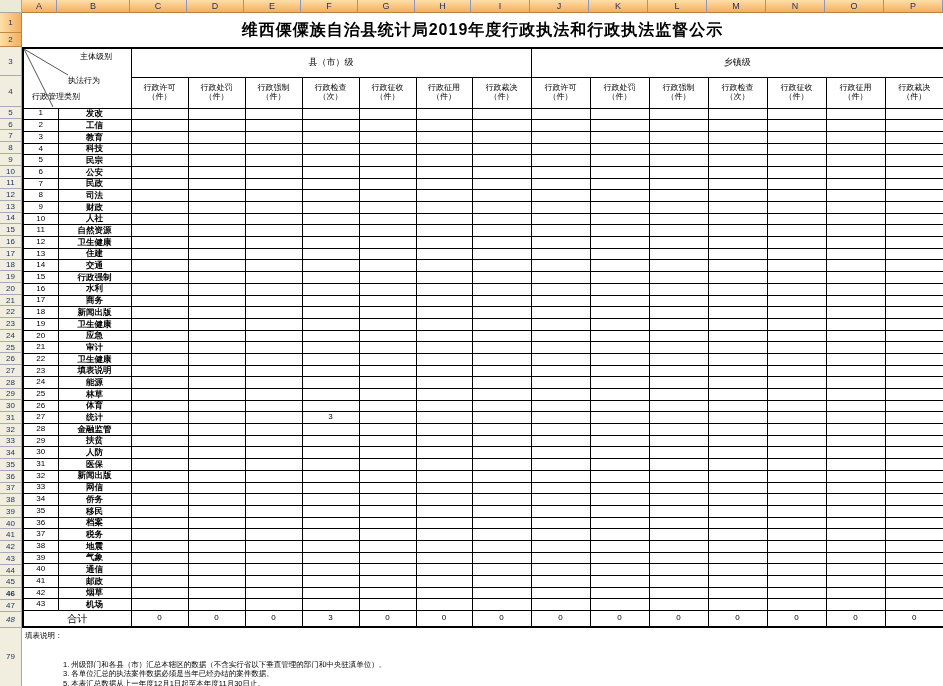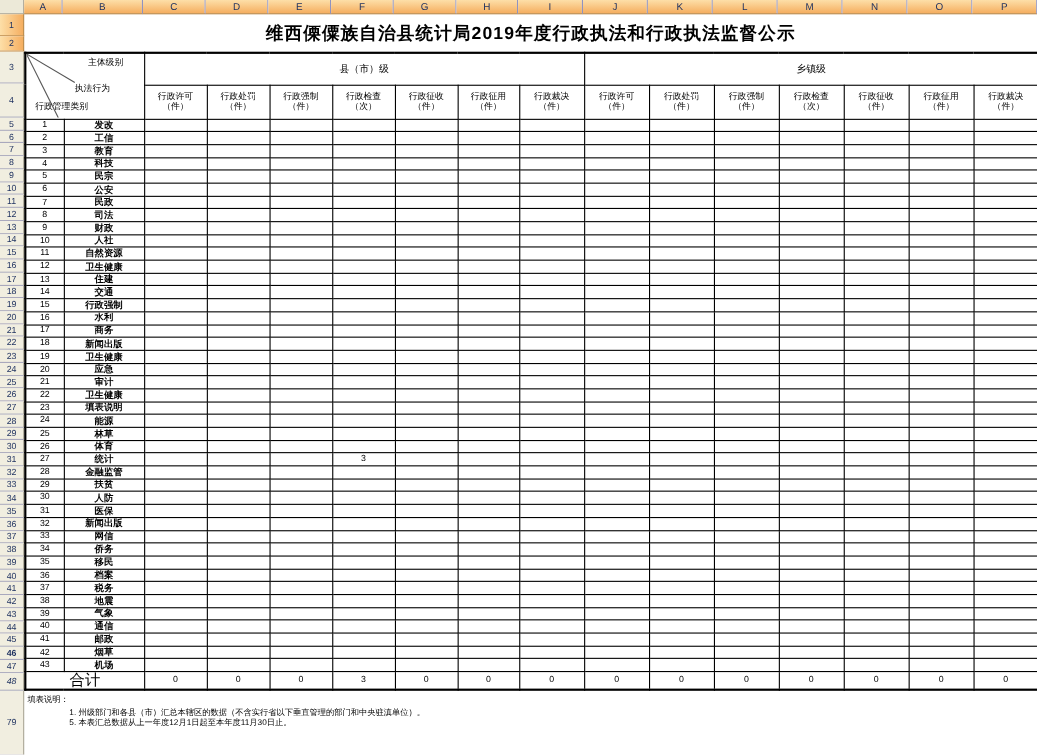--- a/index.html
+++ b/index.html
@@ -47,31 +47,31 @@
     font-size:8px; line-height:1.1; overflow:hidden; white-space:nowrap;
   }
   #grid tr.r-group { height:29px;margin-top:43px; }
   #grid tr.r-measure { height:31px; }
   #grid tr.r-data { height:11.7px; }
   #grid tr.r-total { height:16px; }
   #grid td.group-h { font-size:9px; }
   #grid td.m-head div { font-size:8px; }
   #grid td.cat { font-size:8.5px;font-weight:bold; }
   #grid td.seq { font-size:8px; }
-  #grid td.total-label { font-size:14px; }
+  #grid td.total-label { font-size:10px; }
   
   td.diag { position:relative; padding:0; }
   .diag svg { position:absolute; left:0; top:0; }
   .diag .lb { position:absolute; font-size:8px; white-space:nowrap; }
   .diag .lb-top { left:56px; top:4px; }
   .diag .lb-mid { left:44px; top:28px; }
   .diag .lb-bot { left:8px; top:44px; }
   
   .notes { position:absolute; left:25px; top:631px; width:880px; font-size:7.5px; }
-  .notes-heading { margin-bottom:2px; }
+  .notes-heading { margin-bottom:19px; }
   .notes-items { margin-left:38px; }
   .notes-items div { line-height:9.4px; }
 </style>
 </head>
 <body>
 
 <div class="corner-box"></div>
 <div class="col-strip" id="colStrip">
     <div class="col-cell" style="width: 35px;">A</div>
     <div class="col-cell" style="width: 73px;">B</div>
@@ -1030,15 +1030,16 @@
         <td>0</td>
         <td>0</td>
       </tr>
     </tbody>
 </table>
 
 <div class="notes">
   <div class="notes-heading">填表说明：</div>
   <div class="notes-items" id="notesItems">
       <div>1. 州级部门和各县（市）汇总本辖区的数据（不含实行省以下垂直管理的部门和中央驻滇单位）。</div>
+      <div>3. 各单位汇总的执法案件数据必须是当年已经办结的案件数据。</div>
       <div>5. 本表汇总数据从上一年度12月1日起至本年度11月30日止。</div>
     </div>
 </div>
 
 </body></html>

